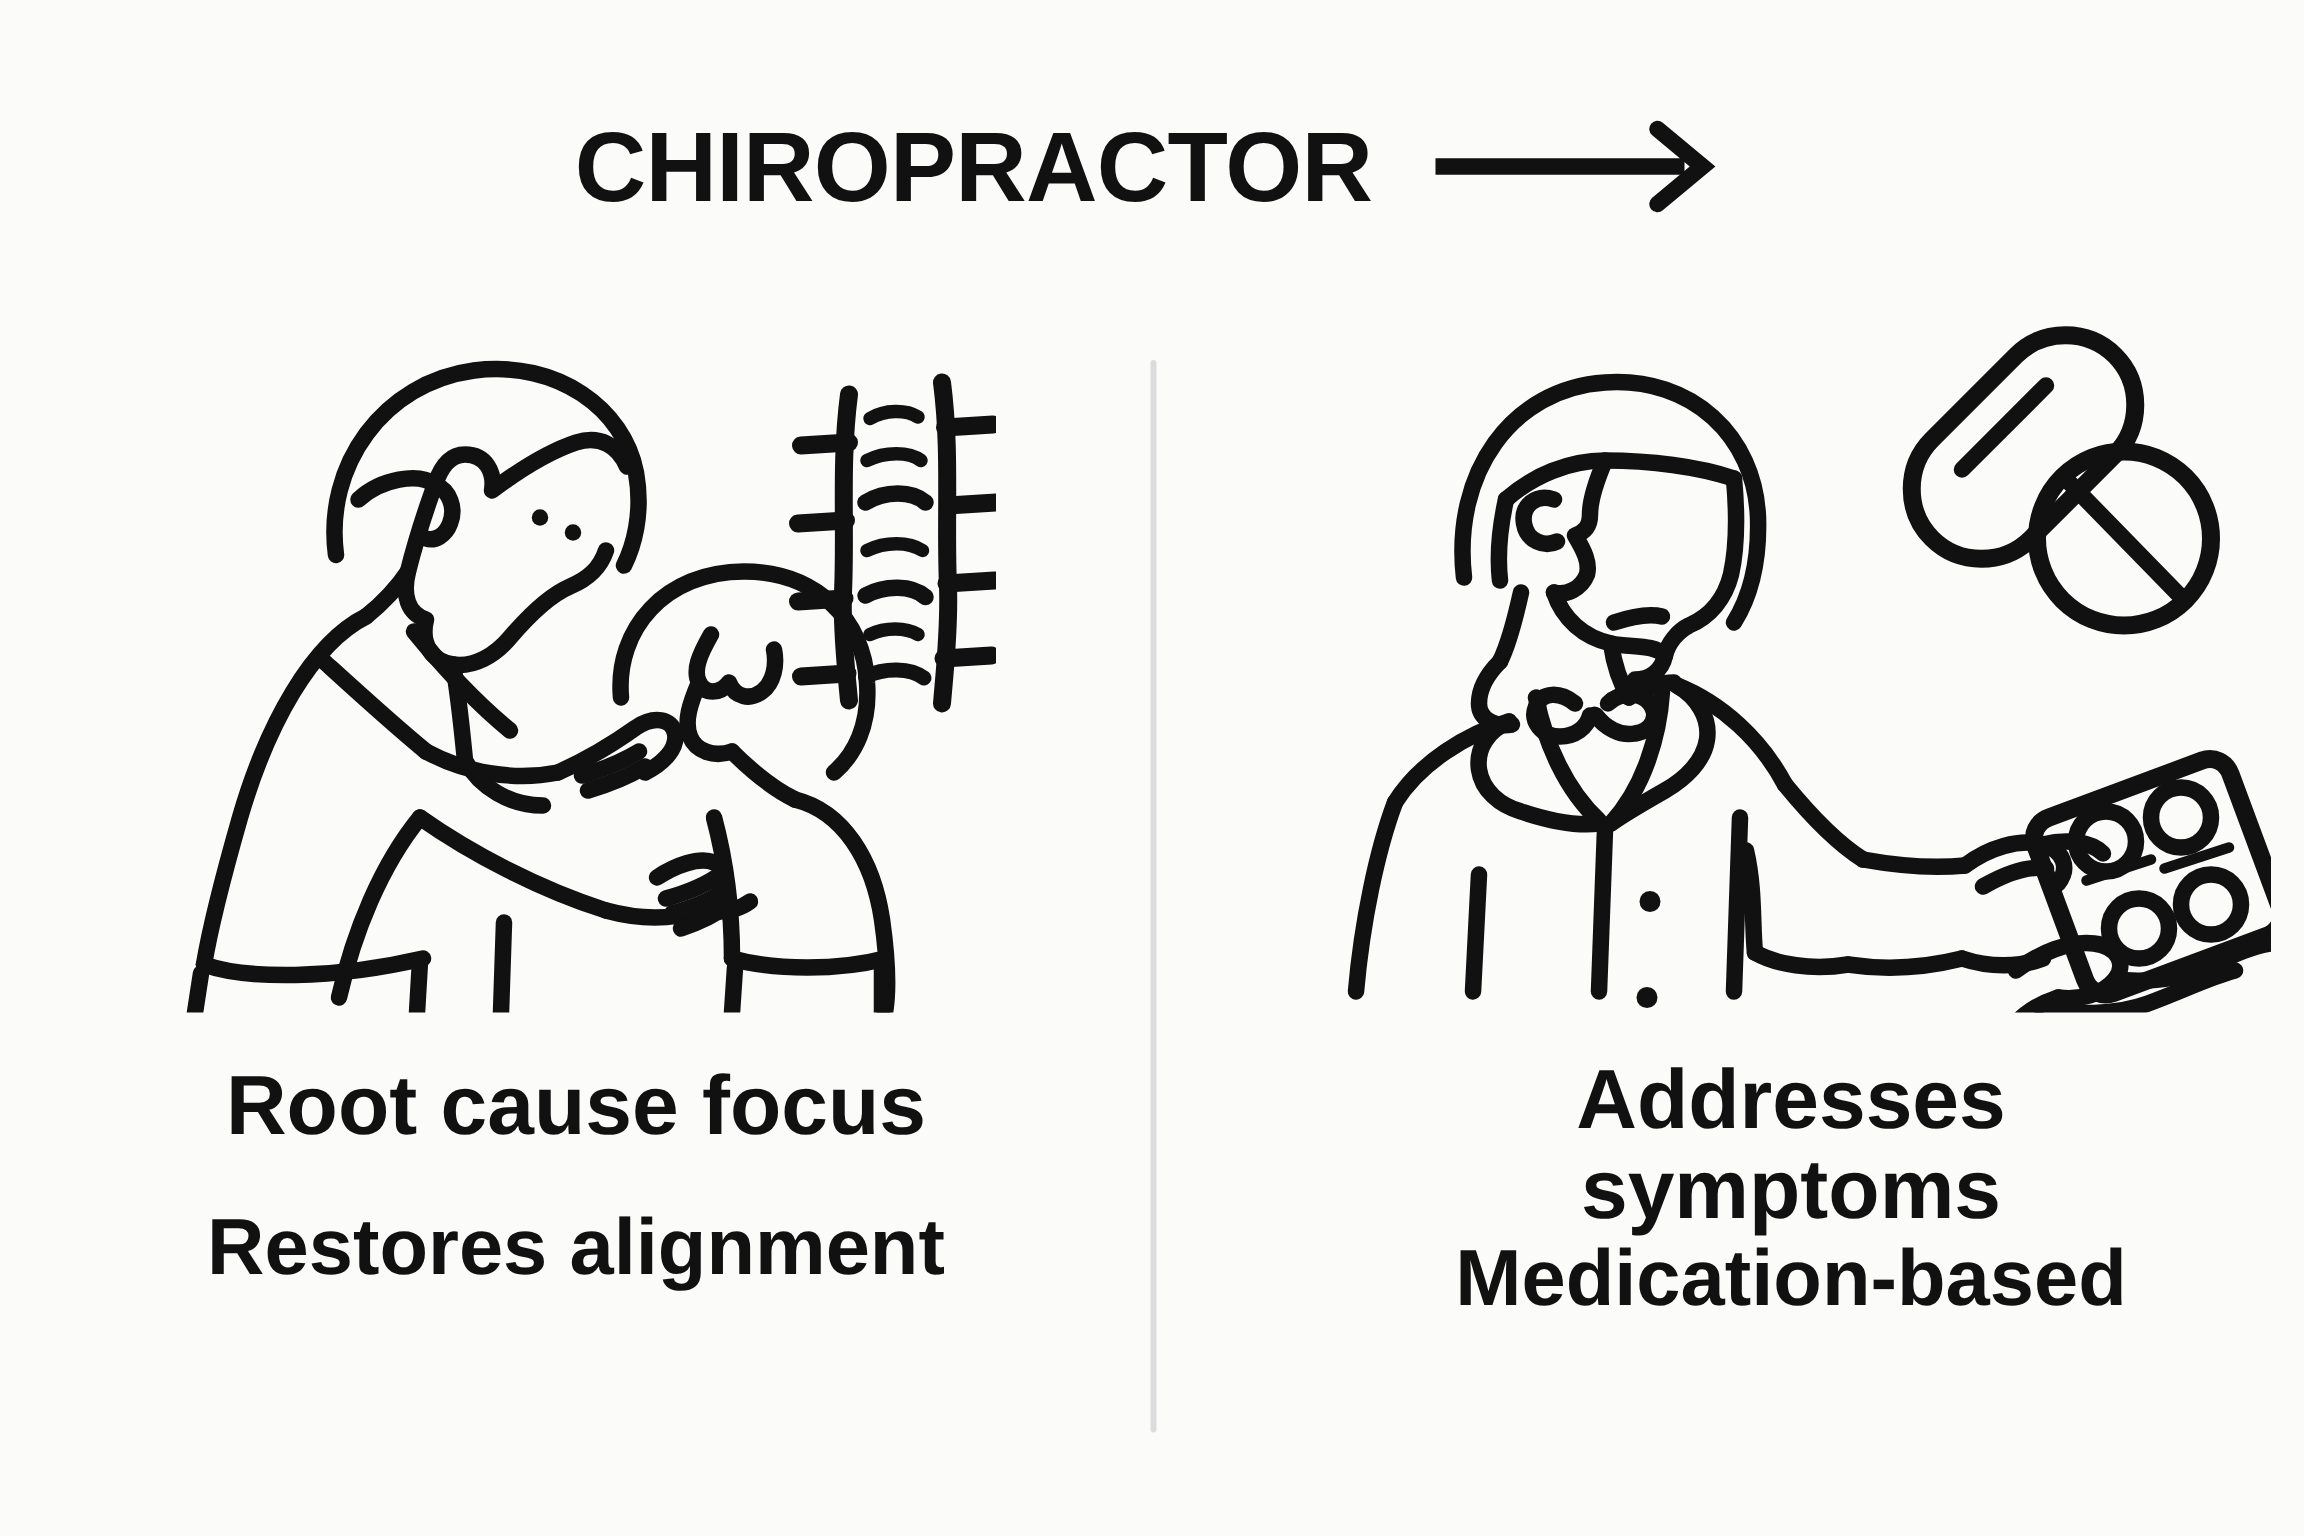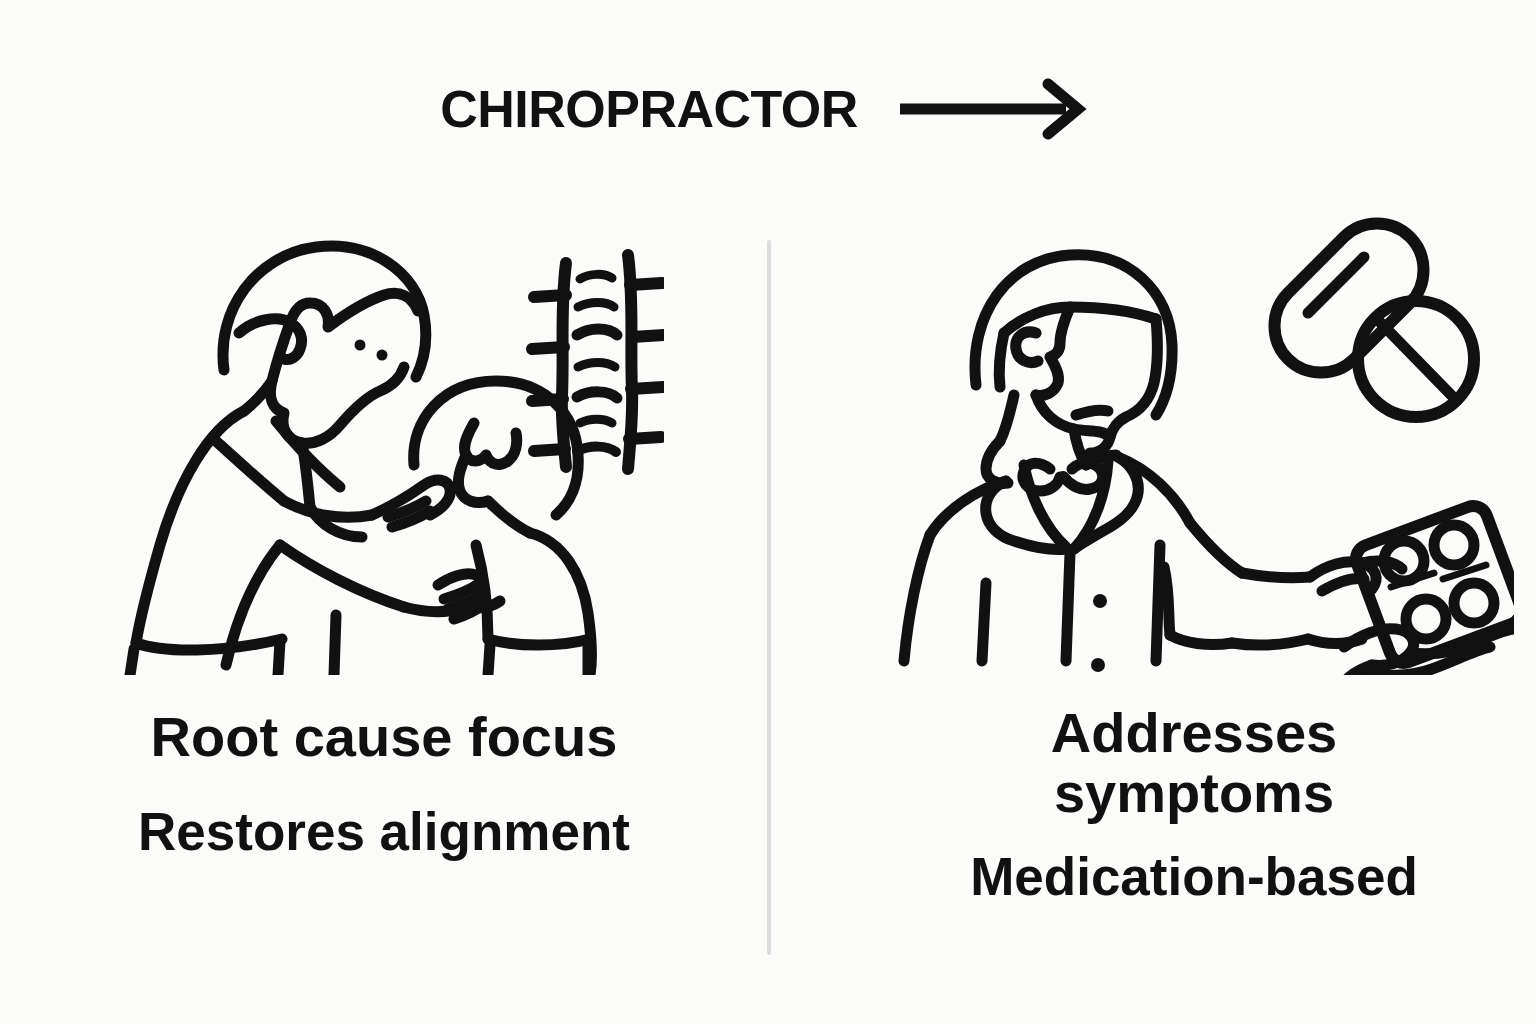--- a/index.html
+++ b/index.html
@@ -16,21 +16,21 @@
   
   .title-row{
     position:absolute;
     top:78px; left:0; width:1536px;
     display:flex;
     align-items:center;
     justify-content:center;
     gap:38px;
   }
   .title-word{
-    font-size:52px;
+    font-size:66px;
     font-weight:700;
     letter-spacing:-0.5px;
     line-height:1;
     color:#111111;
     white-space:nowrap;
   }
   .title-arrow{
     display:block;
     width:200px;
     height:62px;
@@ -96,21 +96,20 @@
   .panel-left .caption-secondary{
     font-size:53px;
     margin-top:36px;
   }
   .panel-right .caption-primary{
     font-size:56px;
     margin-top:18px;
   }
   .panel-right .caption-secondary{
     font-size:53px;
-    margin-top:24px;
   }
 </style>
 </head>
 <body>
 
 <div class="title-row">
   <span class="title-word">CHIROPRACTOR</span>
 
   <svg class="title-arrow" viewBox="0 0 200 62" aria-hidden="true">
     <line x1="4" y1="31" x2="170" y2="31" stroke="#111111" stroke-width="11" stroke-linecap="butt"></line>

